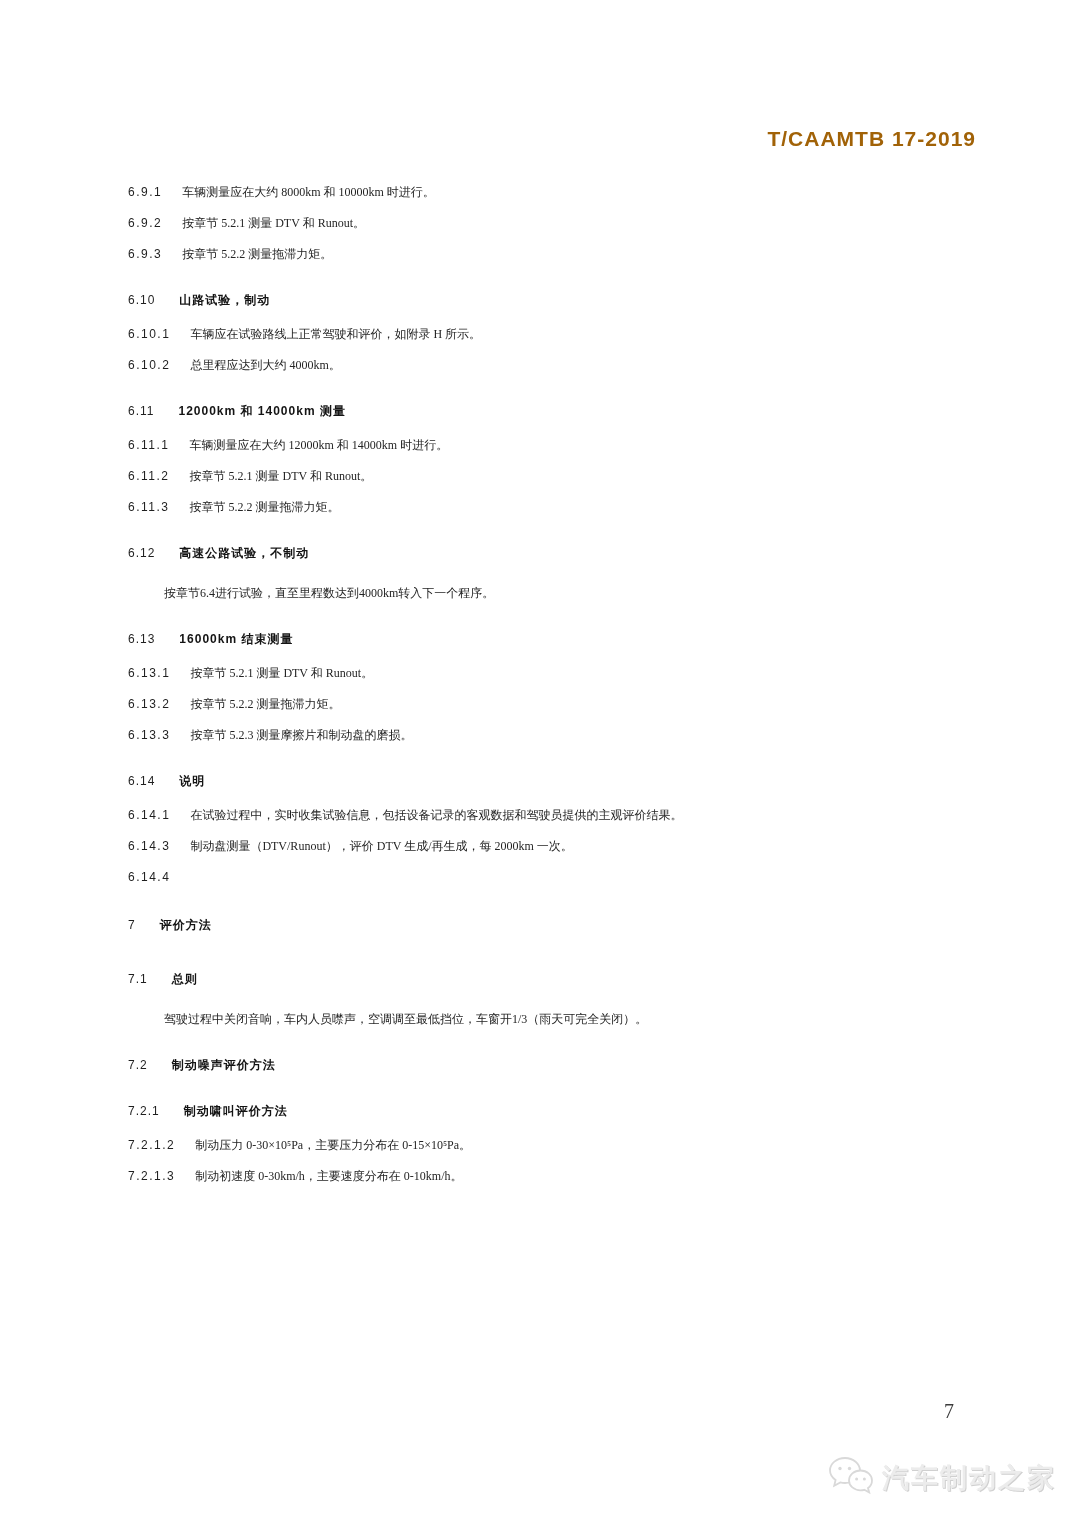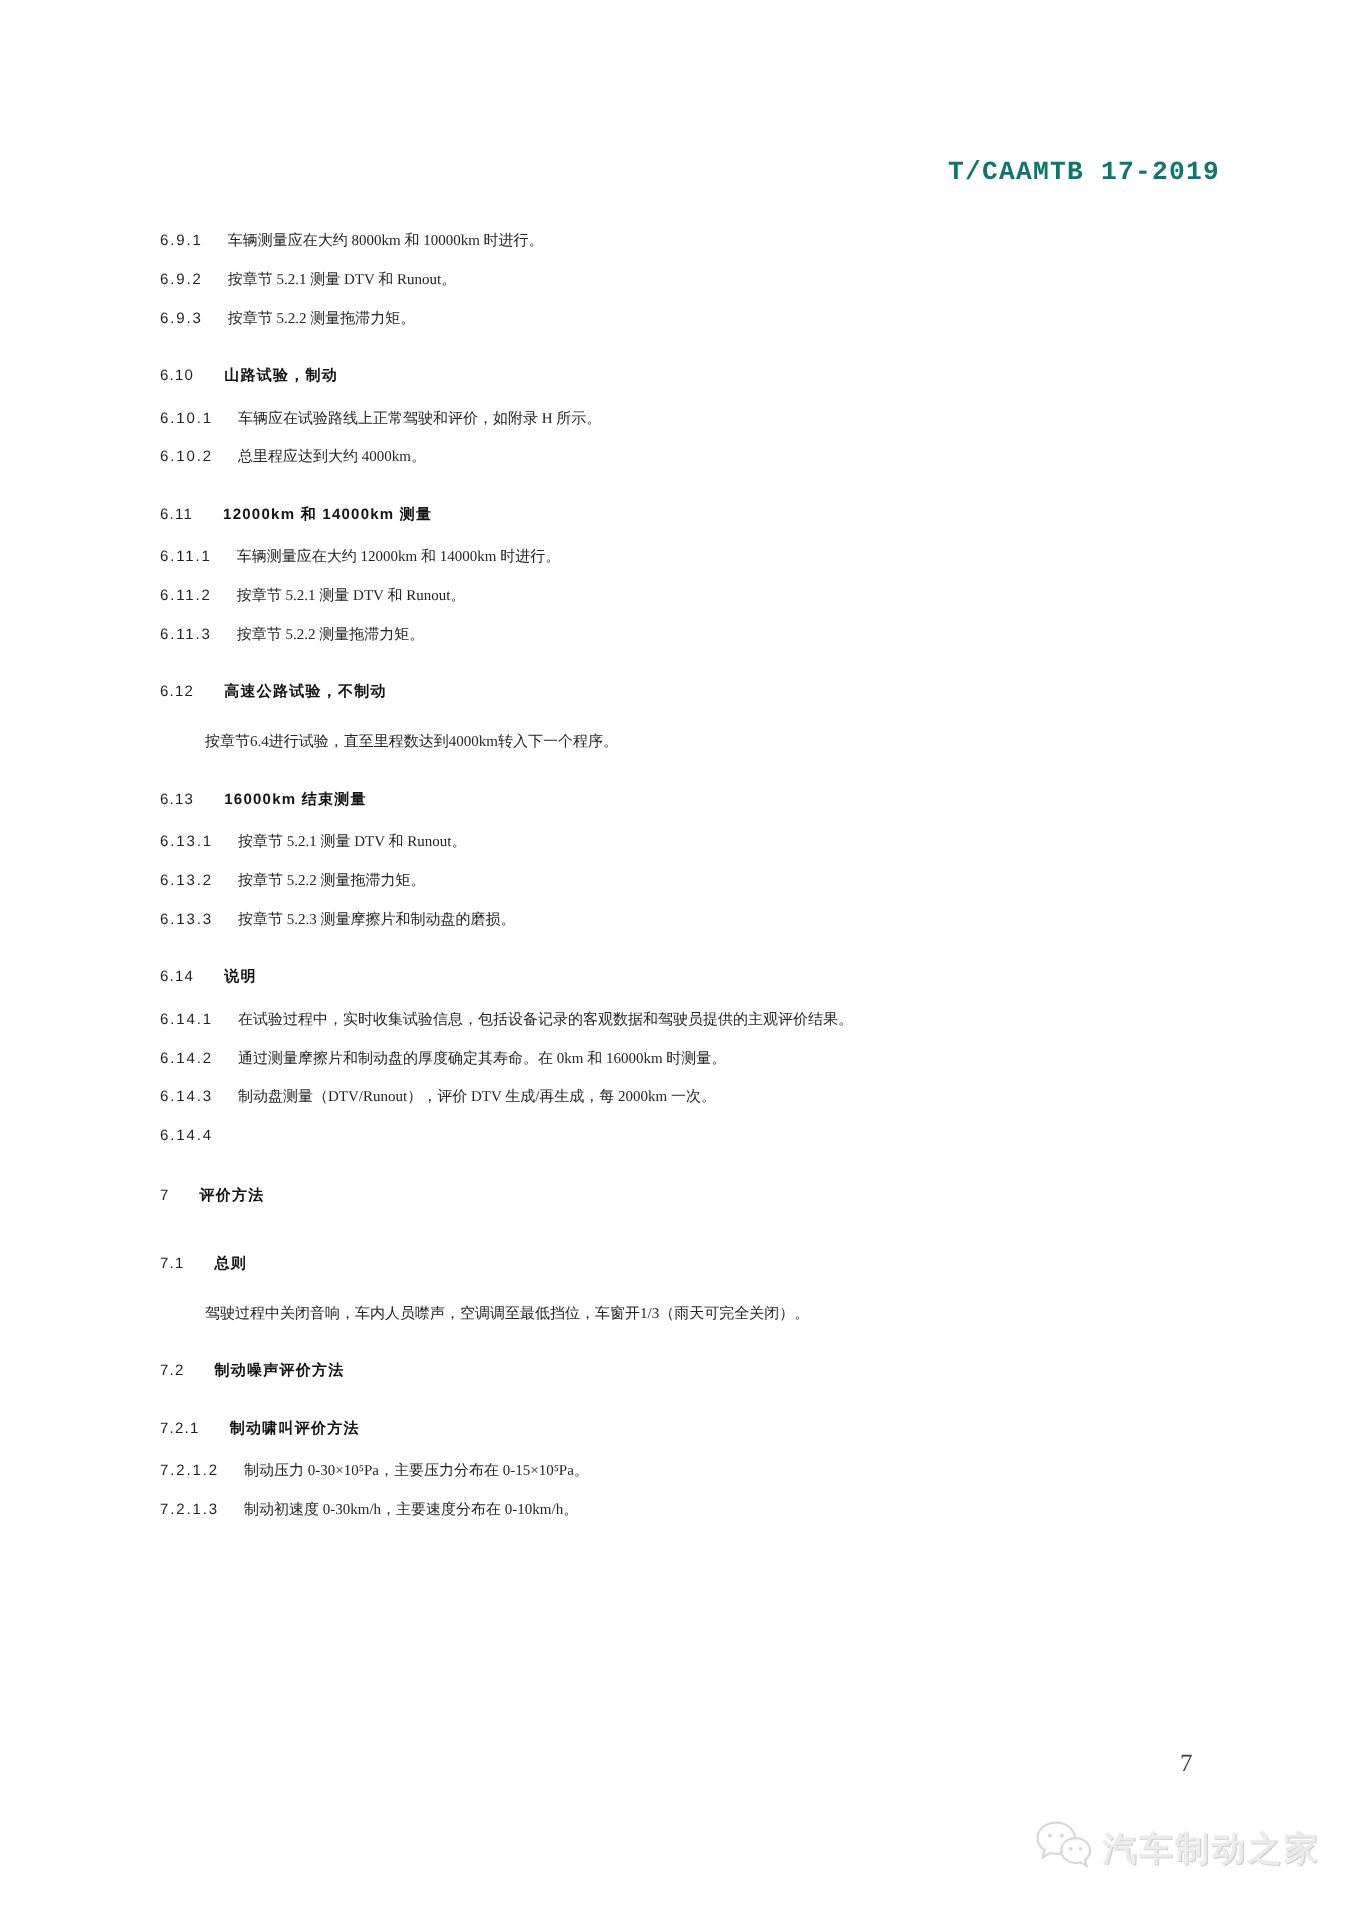--- a/index.html
+++ b/index.html
@@ -6,23 +6,23 @@
   body {
     width: 1080px; height: 1526px;
     position: relative;
     background: #ffffff;
     color: #242424;
     font-family: "Liberation Serif", serif;
     overflow: hidden;
   }
   .doc-code {
     position: absolute; top: 127px; right: 104px;
-    font-family: Liberation Mono, monospace;
+    font-family: Liberation Sans, sans-serif;
     font-size: 21px; font-weight: 600; letter-spacing: 1px;
-    color: #0f766e;
+    color: #a16207;
   }
   .content {
     position: absolute; left: 128px; top: 172px; right: 40px;
   }
   .row {
     display: flex; align-items: baseline;
     white-space: nowrap;
     margin: 9px 0;
     font-size: 12px; line-height: 22px;
   }
@@ -135,24 +135,20 @@
     <span class="txt">按章节 5.2.3 测量摩擦片和制动盘的磨损。</span>
   </div>
 
   <div class="row heading">
     <span class="num">6.14</span>
     <span class="txt">说明</span>
   </div>
   <div class="row item">
     <span class="num">6.14.1</span>
     <span class="txt">在试验过程中，实时收集试验信息，包括设备记录的客观数据和驾驶员提供的主观评价结果。</span>
-  </div>
-  <div class="row item">
-    <span class="num">6.14.2</span>
-    <span class="txt">通过测量摩擦片和制动盘的厚度确定其寿命。在 0km 和 16000km 时测量。</span>
   </div>
   <div class="row item">
     <span class="num">6.14.3</span>
     <span class="txt">制动盘测量（DTV/Runout），评价 DTV 生成/再生成，每 2000km 一次。</span>
   </div>
   <div class="row item">
     <span class="num">6.14.4</span>
   </div>
 
   <div class="row heading chapter">

